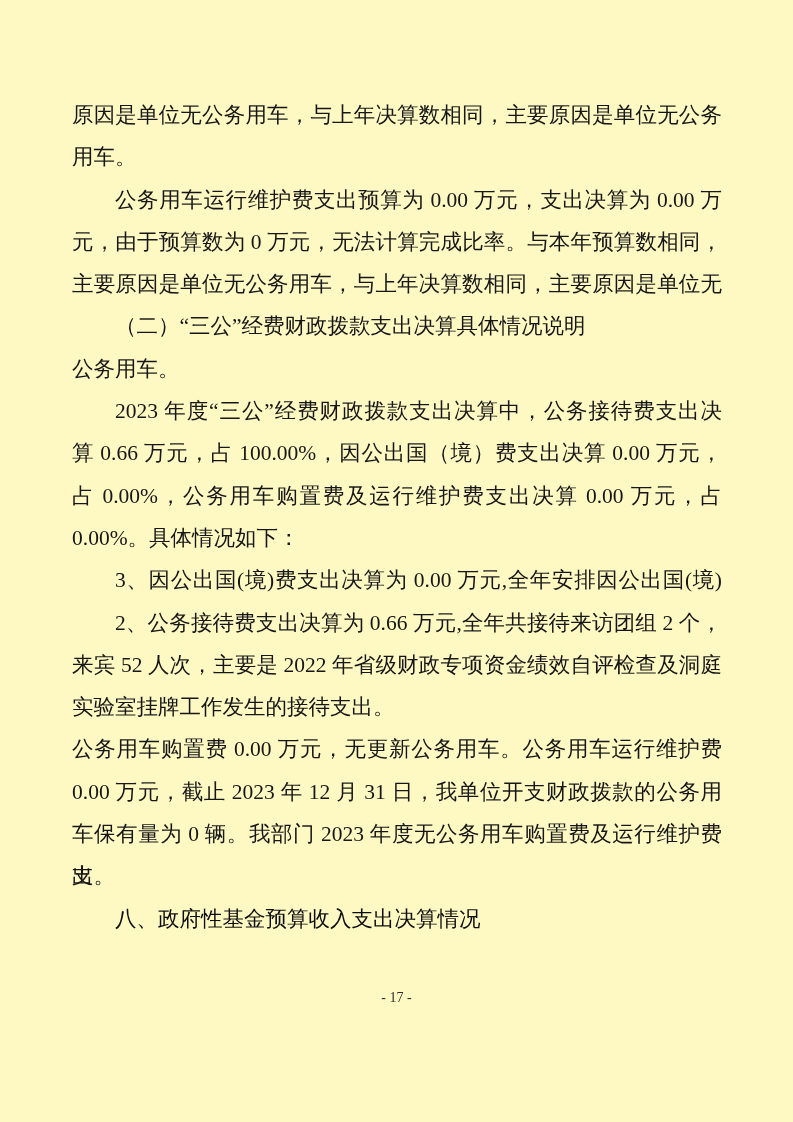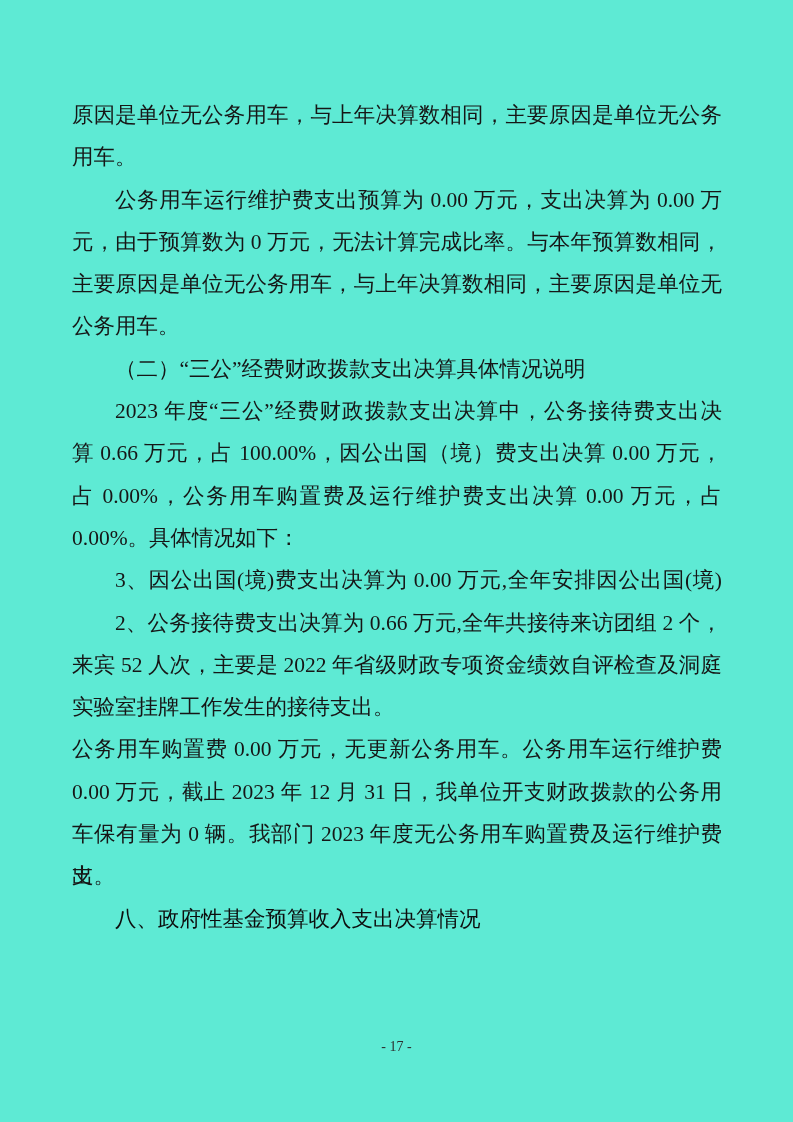--- a/index.html
+++ b/index.html
@@ -4,21 +4,21 @@
 <style>
   html, body {
     margin: 0;
     padding: 0;
     background: #ffffff;
   }
   .page {
     position: relative;
     width: 793px;
     height: 1122px;
-    background: #5eead4;
+    background: #fef9c3;
     font-family: "Liberation Serif", serif;
     color: #161616;
     overflow: hidden;
   }
   .content {
     position: absolute;
     left: 72px;
     top: 94px;
     width: 650px;
   }
@@ -39,42 +39,42 @@
     text-justify: inter-character;
   }
   .heading {
     font-family: "Liberation Sans", sans-serif;
     font-weight: normal;
     font-size: 21.5px;
     color: #0d0d0d;
   }
   .footer {
     position: absolute;
-    top: 1038px;
+    top: 989px;
     left: 0;
     width: 793px;
     text-align: center;
     font-size: 14px;
     line-height: 18px;
     color: #2e2e2e;
     font-family: "Liberation Serif", serif;
   }
 </style>
 </head>
 <body>
 
 <div class="page">
   <div class="content">
     <div class="line fill">原因是单位无公务用车，与上年决算数相同，主要原因是单位无公务</div>
     <div class="line">用车。</div>
     <div class="line indent fill">公务用车运行维护费支出预算为 0.00 万元，支出决算为 0.00 万</div>
     <div class="line fill">元，由于预算数为 0 万元，无法计算完成比率。与本年预算数相同，</div>
     <div class="line fill">主要原因是单位无公务用车，与上年决算数相同，主要原因是单位无</div>
+    <div class="line indent">（二）“三公”经费财政拨款支出决算具体情况说明</div>
     <div class="line">公务用车。</div>
-    <div class="line indent">（二）“三公”经费财政拨款支出决算具体情况说明</div>
     <div class="line indent fill">2023 年度“三公”经费财政拨款支出决算中，公务接待费支出决</div>
     <div class="line fill">算 0.66 万元，占 100.00%，因公出国（境）费支出决算 0.00 万元，</div>
     <div class="line fill">占 0.00%，公务用车购置费及运行维护费支出决算 0.00 万元，占</div>
     <div class="line">0.00%。具体情况如下：</div>
     <div class="line indent fill">3、因公出国(境)费支出决算为 0.00 万元,全年安排因公出国(境)</div>
     <div class="line indent fill">2、公务接待费支出决算为 0.66 万元,全年共接待来访团组 2 个，</div>
     <div class="line fill">来宾 52 人次，主要是 2022 年省级财政专项资金绩效自评检查及洞庭</div>
     <div class="line">实验室挂牌工作发生的接待支出。</div>
     <div class="line fill">公务用车购置费 0.00 万元，无更新公务用车。公务用车运行维护费</div>
     <div class="line fill">0.00 万元，截止 2023 年 12 月 31 日，我单位开支财政拨款的公务用</div>

